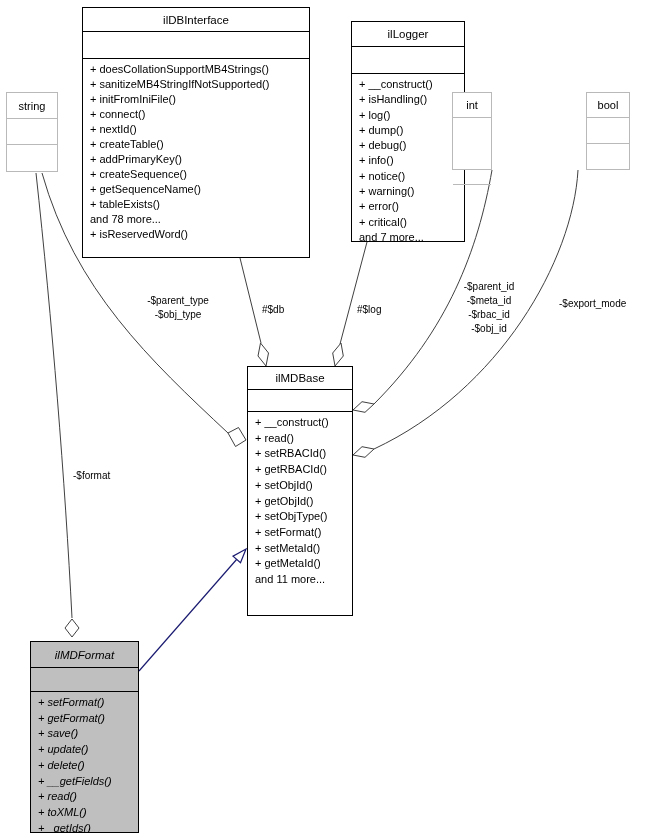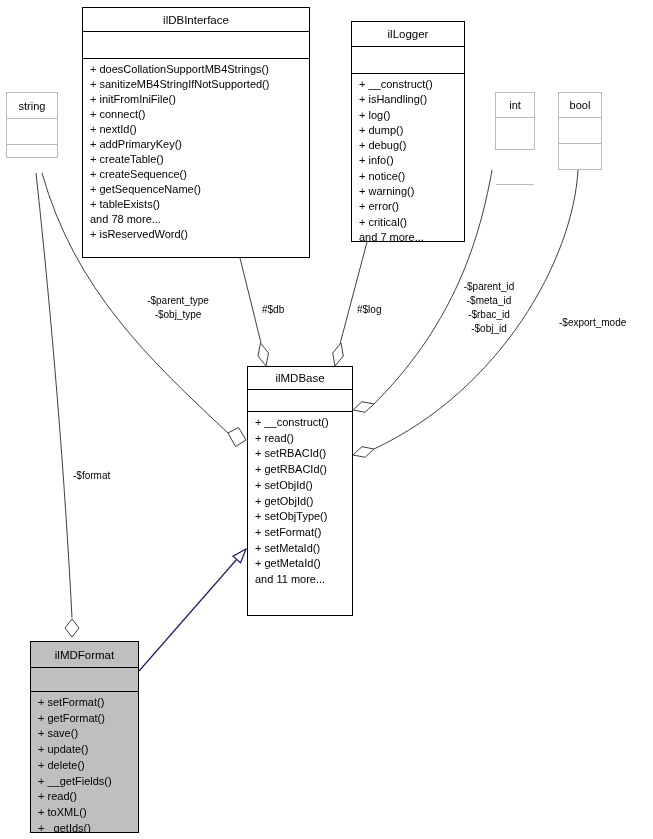--- a/index.html
+++ b/index.html
@@ -64,22 +64,22 @@
 
   <div class="uml-box lh-ildb" style="left:82px;top:7px;width:228px;height:251px;">
     <div class="uml-title" style="height:23px;">ilDBInterface</div>
     <div class="uml-attrs" style="height:26px;"></div>
     <div class="uml-methods">
         <div class="uml-line">+ doesCollationSupportMB4Strings()</div>
         <div class="uml-line">+ sanitizeMB4StringIfNotSupported()</div>
         <div class="uml-line">+ initFromIniFile()</div>
         <div class="uml-line">+ connect()</div>
         <div class="uml-line">+ nextId()</div>
+        <div class="uml-line">+ createTable()</div>
         <div class="uml-line">+ addPrimaryKey()</div>
-        <div class="uml-line">+ createTable()</div>
         <div class="uml-line">+ createSequence()</div>
         <div class="uml-line">+ getSequenceName()</div>
         <div class="uml-line">+ tableExists()</div>
         <div class="uml-line">and 78 more...</div>
         <div class="uml-line">+ isReservedWord()</div>
       </div>
   </div>
 
   <div class="uml-box lh-illog" style="left:342px;top:21px;width:114px;height:221px;margin-left:9px;">
     <div class="uml-title" style="height:24px;">ilLogger</div>
@@ -92,33 +92,33 @@
         <div class="uml-line">+ debug()</div>
         <div class="uml-line">+ info()</div>
         <div class="uml-line">+ notice()</div>
         <div class="uml-line">+ warning()</div>
         <div class="uml-line">+ error()</div>
         <div class="uml-line">+ critical()</div>
         <div class="uml-line">and 7 more...</div>
       </div>
   </div>
 
-  <div class="uml-box type-box" style="left:6px;top:92px;width:52px;height:66px;">
+  <div class="uml-box type-box" style="left:6px;top:92px;width:52px;height:80px;">
     <div class="uml-title" style="height:25px;">string</div>
     <div class="uml-attrs" style="height:25px;"></div>
     <div class="uml-ops-empty"></div>
   </div>
 
-  <div class="uml-box type-box" style="left:495px;top:92px;width:40px;height:58px;gap:41px;">
+  <div class="uml-box type-box" style="left:452px;top:92px;width:40px;height:78px;gap:41px;">
     <div class="uml-title" style="height:24px;">int</div>
     <div class="uml-attrs" style="height:25px;"></div>
     <div class="uml-ops-empty"></div>
   </div>
 
-  <div class="uml-box type-box" style="left:558px;top:92px;width:44px;height:78px;justify-content:space-between;">
+  <div class="uml-box type-box" style="left:586px;top:92px;width:44px;height:78px;justify-content:space-between;">
     <div class="uml-title" style="height:24px;">bool</div>
     <div class="uml-attrs" style="height:25px;"></div>
     <div class="uml-ops-empty"></div>
   </div>
 
   <div class="uml-box lh-ilmdbase" style="left:247px;top:366px;width:106px;height:250px;">
     <div class="uml-title" style="height:22px;">ilMDBase</div>
     <div class="uml-attrs" style="height:21px;"></div>
     <div class="uml-methods">
         <div class="uml-line">+ __construct()</div>
@@ -128,21 +128,21 @@
         <div class="uml-line">+ setObjId()</div>
         <div class="uml-line">+ getObjId()</div>
         <div class="uml-line">+ setObjType()</div>
         <div class="uml-line">+ setFormat()</div>
         <div class="uml-line">+ setMetaId()</div>
         <div class="uml-line">+ getMetaId()</div>
         <div class="uml-line">and 11 more...</div>
       </div>
   </div>
 
-  <div class="uml-box focus-box lh-ilmdformat" style="left:30px;top:641px;width:109px;height:192px;">
+  <div class="uml-box focus-box lh-ilmdformat" style="left:30px;top:641px;width:109px;height:192px;font-style:italic;">
     <div class="uml-title" style="height:25px;">ilMDFormat</div>
     <div class="uml-attrs" style="height:23px;"></div>
     <div class="uml-methods">
         <div class="uml-line">+ setFormat()</div>
         <div class="uml-line">+ getFormat()</div>
         <div class="uml-line">+ save()</div>
         <div class="uml-line">+ update()</div>
         <div class="uml-line">+ delete()</div>
         <div class="uml-line">+ __getFields()</div>
         <div class="uml-line">+ read()</div>
@@ -160,17 +160,17 @@
 
   <div class="edge-label" style="left:357px;top:303px;">#$log</div>
 
   <div class="edge-label" style="left:452px;top:280px;width:74px;text-align:center;">
       <div class="lbl-line">-$parent_id</div>
       <div class="lbl-line">-$meta_id</div>
       <div class="lbl-line">-$rbac_id</div>
       <div class="lbl-line">-$obj_id</div>
     </div>
 
-  <div class="edge-label" style="left:559px;top:316px;">-$export_mode</div>
+  <div class="edge-label" style="left:559px;top:297px;">-$export_mode</div>
 
   <div class="edge-label" style="left:73px;top:469px;">-$format</div>
 
 </div>
 
 </body></html>

